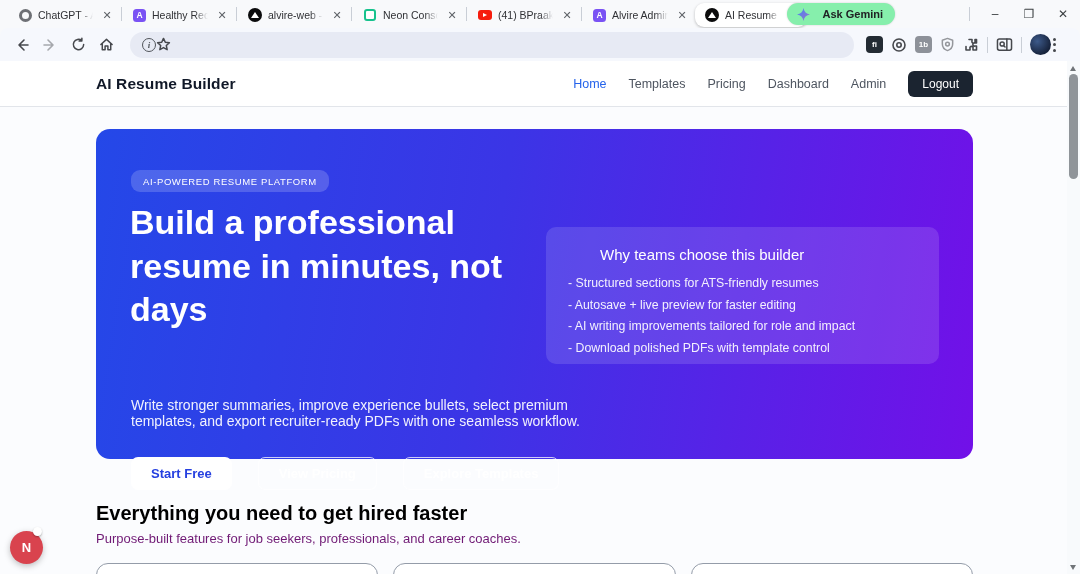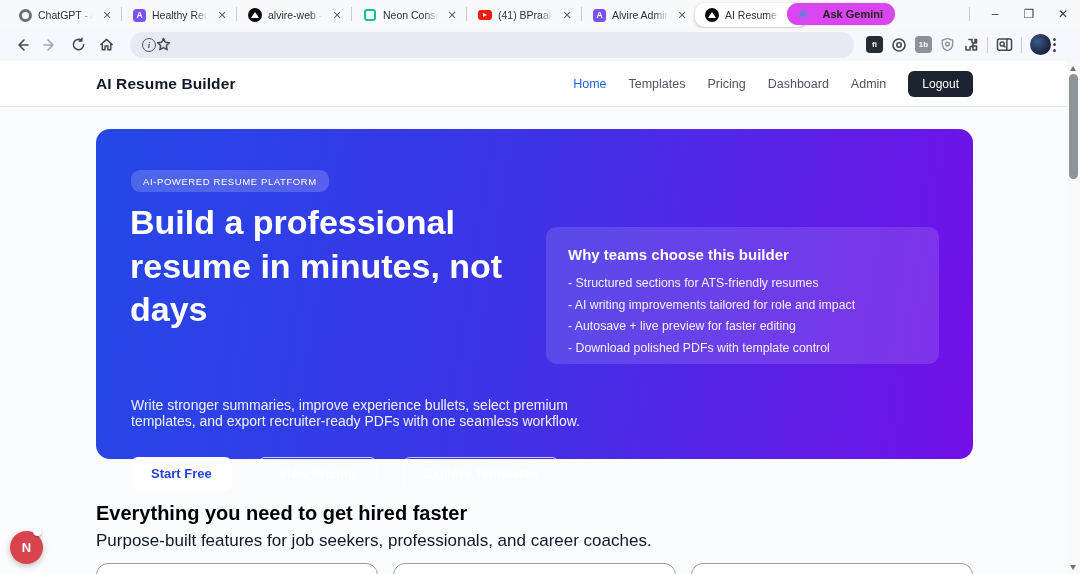--- a/index.html
+++ b/index.html
@@ -17,21 +17,21 @@
   .tabdiv { width:1px; height:14px; background:#c9ced6; margin:0 1px; flex:none; }
   .fav { width:14px; height:14px; flex:none; display:flex; align-items:center; justify-content:center; }
   .fav-openai { width:13px; height:13px; border-radius:50%; border:3px solid #6e7075; }
   .fav-appA { width:13px; height:13px; border-radius:3.5px; background:#7a52f4; color:#fff; font-size:8.5px; font-weight:bold; display:flex; align-items:center; justify-content:center; }
   .fav-vercel { width:14px; height:14px; border-radius:50%; background:#0b0b0c; display:flex; align-items:center; justify-content:center; }
   .fav-vercel span { width:0; height:0; border-left:4px solid transparent; border-right:4px solid transparent; border-bottom:6.5px solid #fff; margin-top:-1px; }
   .fav-neon { width:12px; height:12px; border-radius:3px; border:2.5px solid #17c28d; background:#fff; }
   .fav-youtube { width:14px; height:10px; border-radius:3px; background:#f61c0d; display:flex; align-items:center; justify-content:center; }
   .fav-youtube span { width:0; height:0; border-left:4px solid #fff; border-top:2.5px solid transparent; border-bottom:2.5px solid transparent; }
   .newtab { width:24px; height:24px; margin:2px 0 0 4px; border-radius:50%; font-size:15px; color:#45474b; display:flex; align-items:center; justify-content:center; }
-  .gemini-pill { position:absolute; right:185px; top:3px; height:22px; background:#d946ef; border-radius:11px; box-shadow:0 0 2px rgba(0,0,0,.18); display:flex; align-items:center; gap:12px; padding:0 12px 0 10px; }
+  .gemini-pill { position:absolute; right:185px; top:3px; height:22px; background:#86efac; border-radius:11px; box-shadow:0 0 2px rgba(0,0,0,.18); display:flex; align-items:center; gap:12px; padding:0 12px 0 10px; }
   .gemini-pill .label { font-size:11px; font-weight:bold; color:#202124; }
   .winctl { position:absolute; right:0; top:0; height:28px; display:flex; align-items:center; }
   .winctl .btn { width:34px; height:28px; display:flex; align-items:center; justify-content:center; color:#3c4043; font-size:12px; }
   .ctl-div { width:1px; height:14px; background:#c9ced6; margin-right:8px; }
 
   
   .toolbar { position:absolute; top:28px; left:0; width:1080px; height:33px; background:#f6f8fd; border-radius:8px 8px 0 0; display:flex; align-items:center; }
   .nav-ico { width:24px; height:24px; margin-left:4px; display:flex; align-items:center; justify-content:center; border-radius:50%; color:#46484d; }
   .nav-ico.first { margin-left:10px; }
   .nav-ico svg { display:block; }
@@ -59,26 +59,26 @@
   
   .hero { position:absolute; left:96px; top:68px; width:877px; height:330px; border-radius:14px;
     background:linear-gradient(99deg,#2448e8 0%, #3b35e6 45%, #7210e8 100%); color:#fff; }
   .badge { position:absolute; left:35px; top:41px; height:18px; padding:11px 12px; background:rgba(255,255,255,.18); border-radius:9px; font-size:9.5px; letter-spacing:.6px; display:flex; align-items:center; }
   .hero h1 { position:absolute; left:34px; top:72px; width:420px; font-size:34px; line-height:1.28; font-weight:bold; }
   .hero .desc { position:absolute; left:35px; top:268px; width:462px; font-size:14px; line-height:16px; color:rgba(255,255,255,.93); }
   .hero-btns { position:absolute; left:35px; top:328px; display:flex; gap:26px; }
   .hbtn { height:33px; border-radius:7px; font-size:13px; font-weight:bold; display:flex; align-items:center; padding:0 20px; background:transparent; border:1px solid rgba(255,255,255,.75); color:#fff; }
   .hbtn.primary { background:#fff; border:none; color:#2640e0; }
   .hero-panel { position:absolute; left:450px; top:98px; width:393px; height:137px; background:rgba(255,255,255,.13); border-radius:10px; padding:19px 22px; }
-  .hero-panel h3 { font-size:15px; font-weight:bold; margin-bottom:13px; }
+  .hero-panel h3 { font-size:15px; font-weight:normal; margin-bottom:13px;margin-left:32px; }
   .hero-panel .pitem { font-size:12.3px; color:rgba(255,255,255,.92); margin-bottom:7.5px; }
 
   
   .features-title { position:absolute; left:96px; top:441px; font-size:20px; font-weight:bold; color:#000000; }
-  .features-sub { position:absolute; left:96px; top:470px; font-size:17px; color:#0f172a; }
+  .features-sub { position:absolute; left:96px; top:470px; font-size:13px; color:#701a75; }
   .cards { position:absolute; left:96px; top:502px; width:877px; display:flex; gap:15px; }
   .fcard { flex:1; height:40px; background:#fff; border:1.5px solid #949ca9; border-radius:12px; }
 
   
   .scrollbar { position:absolute; right:0; top:61px; width:13px; height:513px; background:#f8fafc; }
   .sb-arrow { position:absolute; left:3px; width:0; height:0; border-left:3.5px solid transparent; border-right:3.5px solid transparent; }
   .sb-up { top:5px; border-bottom:5px solid #707478; }
   .sb-down { bottom:4px; border-top:5px solid #707478; }
   .sb-thumb { position:absolute; left:2px; top:13px; width:9px; height:105px; border-radius:5px; background:#8f9499; }
 
@@ -244,22 +244,22 @@
     <h1>Build a professional resume in minutes, not days</h1>
     <p class="desc">Write stronger summaries, improve experience bullets, select premium templates, and export recruiter-ready PDFs with one seamless workflow.</p>
     <div class="hero-btns">
       <button class="hbtn primary">Start Free</button>
       <button class="hbtn">View Pricing</button>
       <button class="hbtn">Explore Templates</button>
     </div>
     <div class="hero-panel">
       <h3>Why teams choose this builder</h3>
       <div class="pitem">- Structured sections for ATS-friendly resumes</div>
+      <div class="pitem">- Autosave + live preview for faster editing</div>
       <div class="pitem">- AI writing improvements tailored for role and impact</div>
-      <div class="pitem">- Autosave + live preview for faster editing</div>
       <div class="pitem">- Download polished PDFs with template control</div>
     </div>
   </section>
 
   <h2 class="features-title">Everything you need to get hired faster</h2>
   <p class="features-sub">Purpose-built features for job seekers, professionals, and career coaches.</p>
   <div class="cards">
     <div class="fcard"></div>
     <div class="fcard"></div>
     <div class="fcard"></div>

